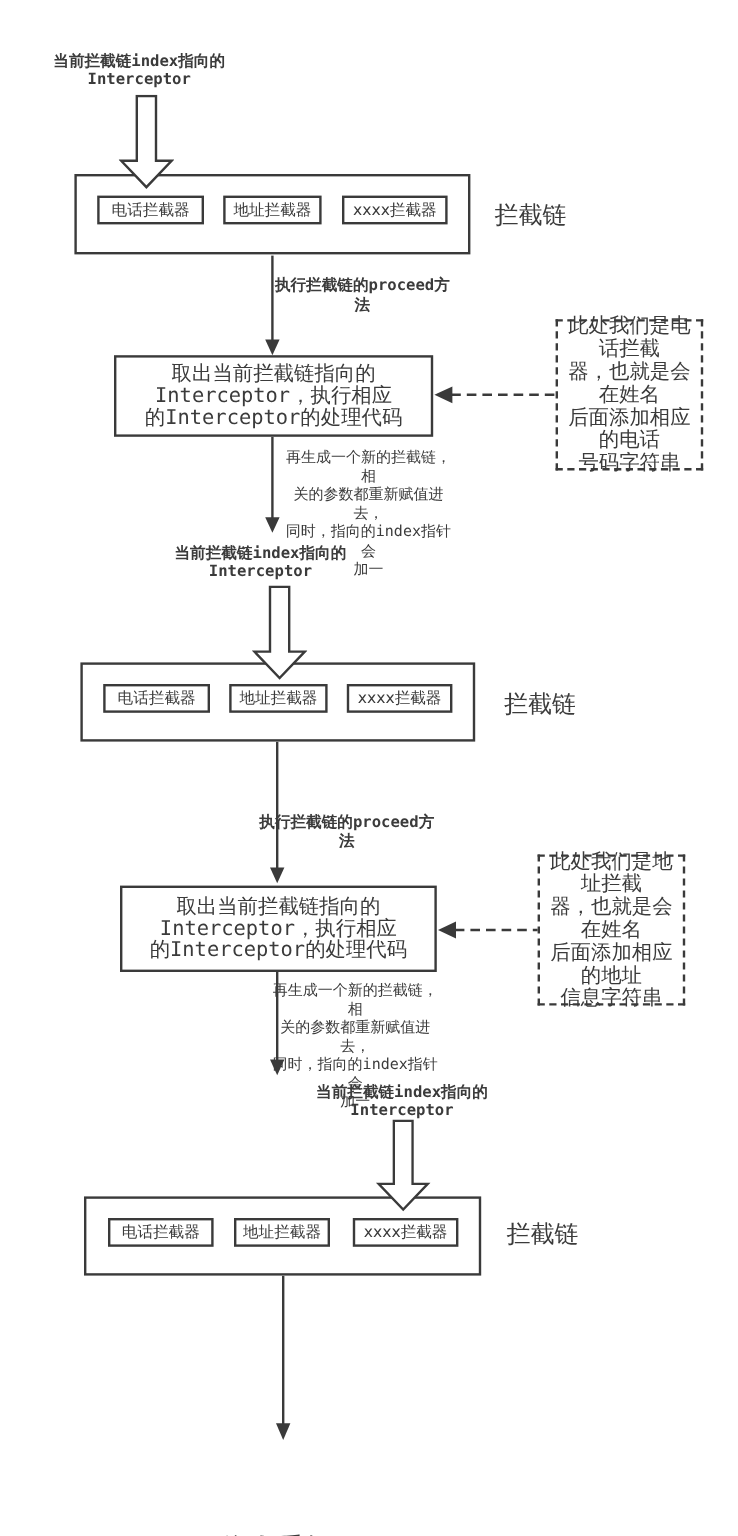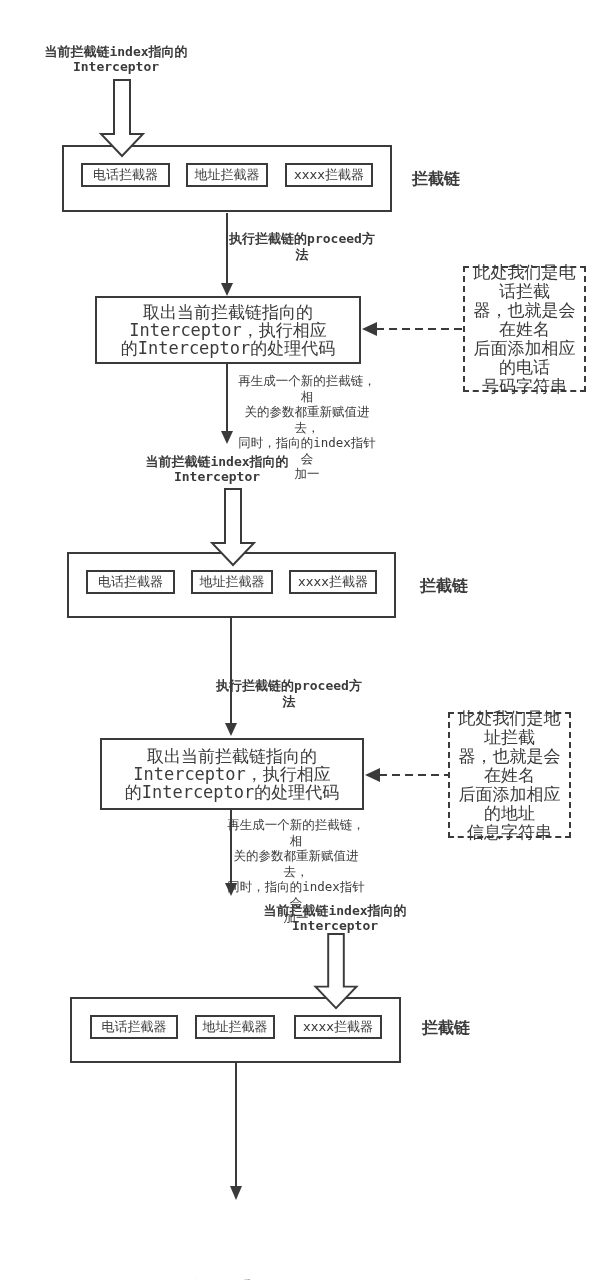--- a/index.html
+++ b/index.html
@@ -31,22 +31,22 @@
   }
   .proceed-label {
     font-family: "DejaVu Sans Mono", "DejaVu Sans", sans-serif;
     font-weight: bold;
     font-size: 13px;
     line-height: 15.5px;
     text-align: center;
     z-index: 3;
   }
   .chain-label {
-    font-weight: bold;
-    font-size: 16px;
+    font-weight: normal;
+    font-size: 20px;
     line-height: 18px;
     z-index: 3;
   }
   .regen-text {
     font-family: "DejaVu Sans Mono", "DejaVu Sans", sans-serif;
     font-size: 12.5px;
     line-height: 15.5px;
     text-align: center;
     z-index: 3;
   }

